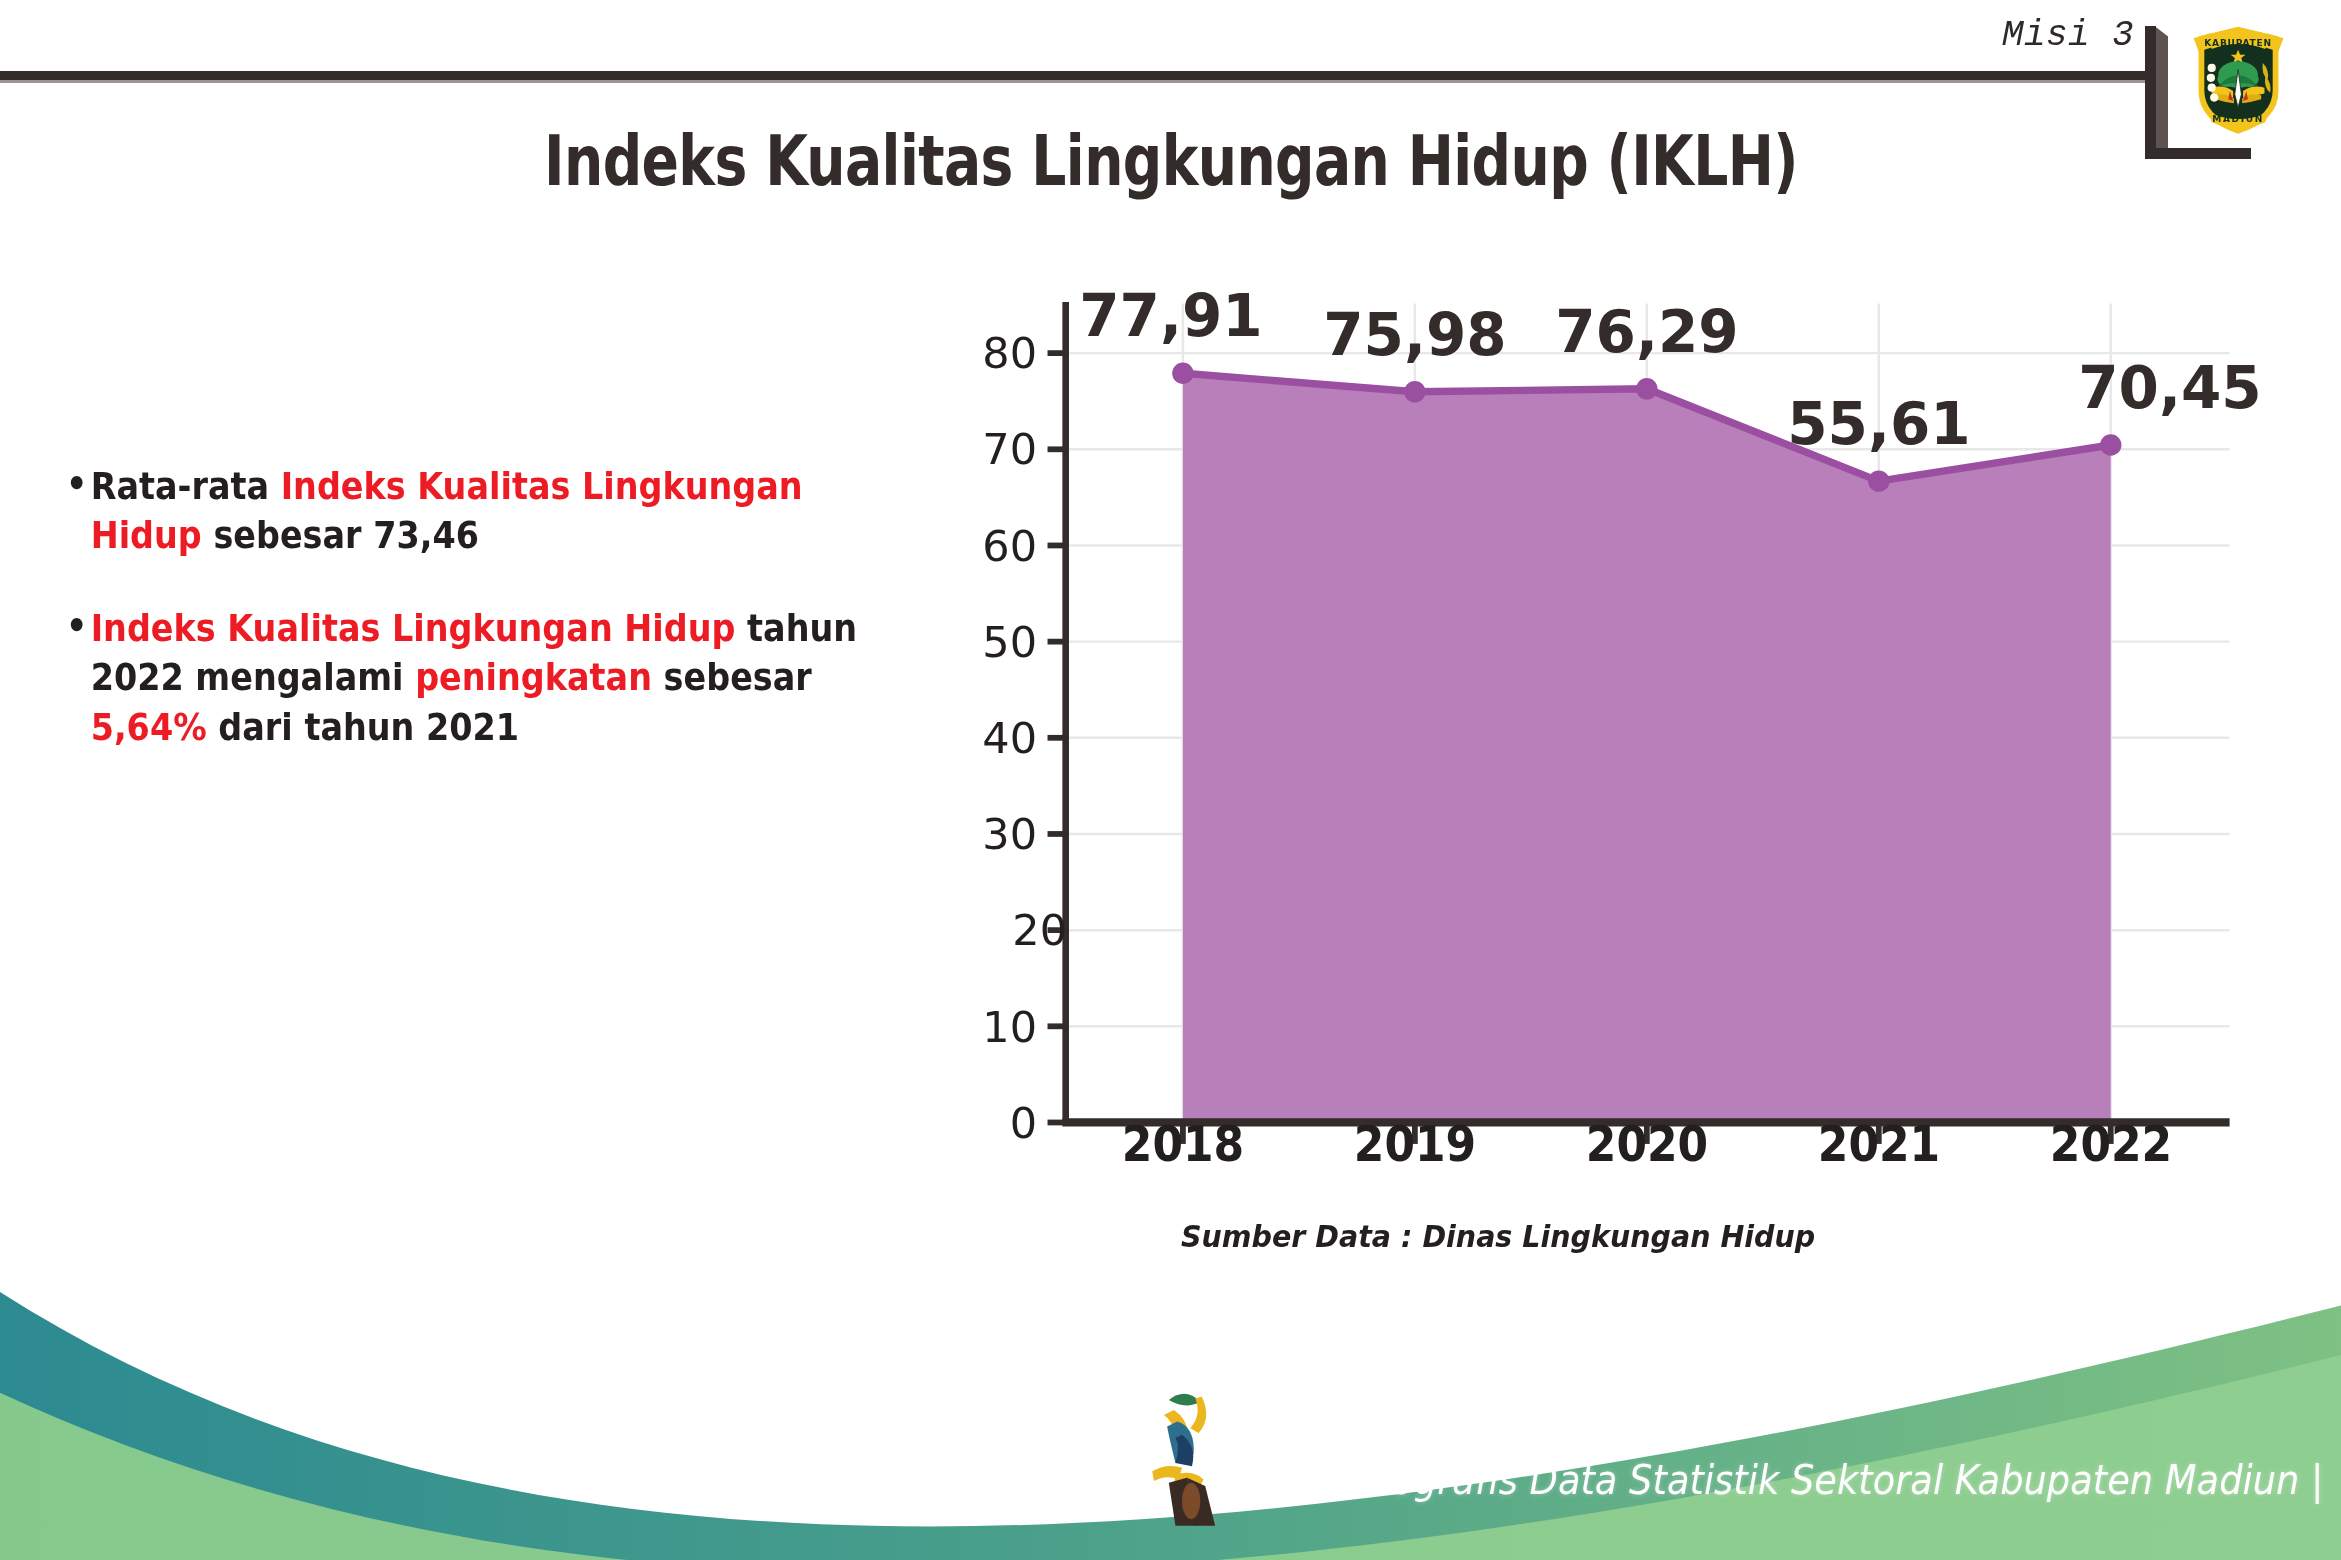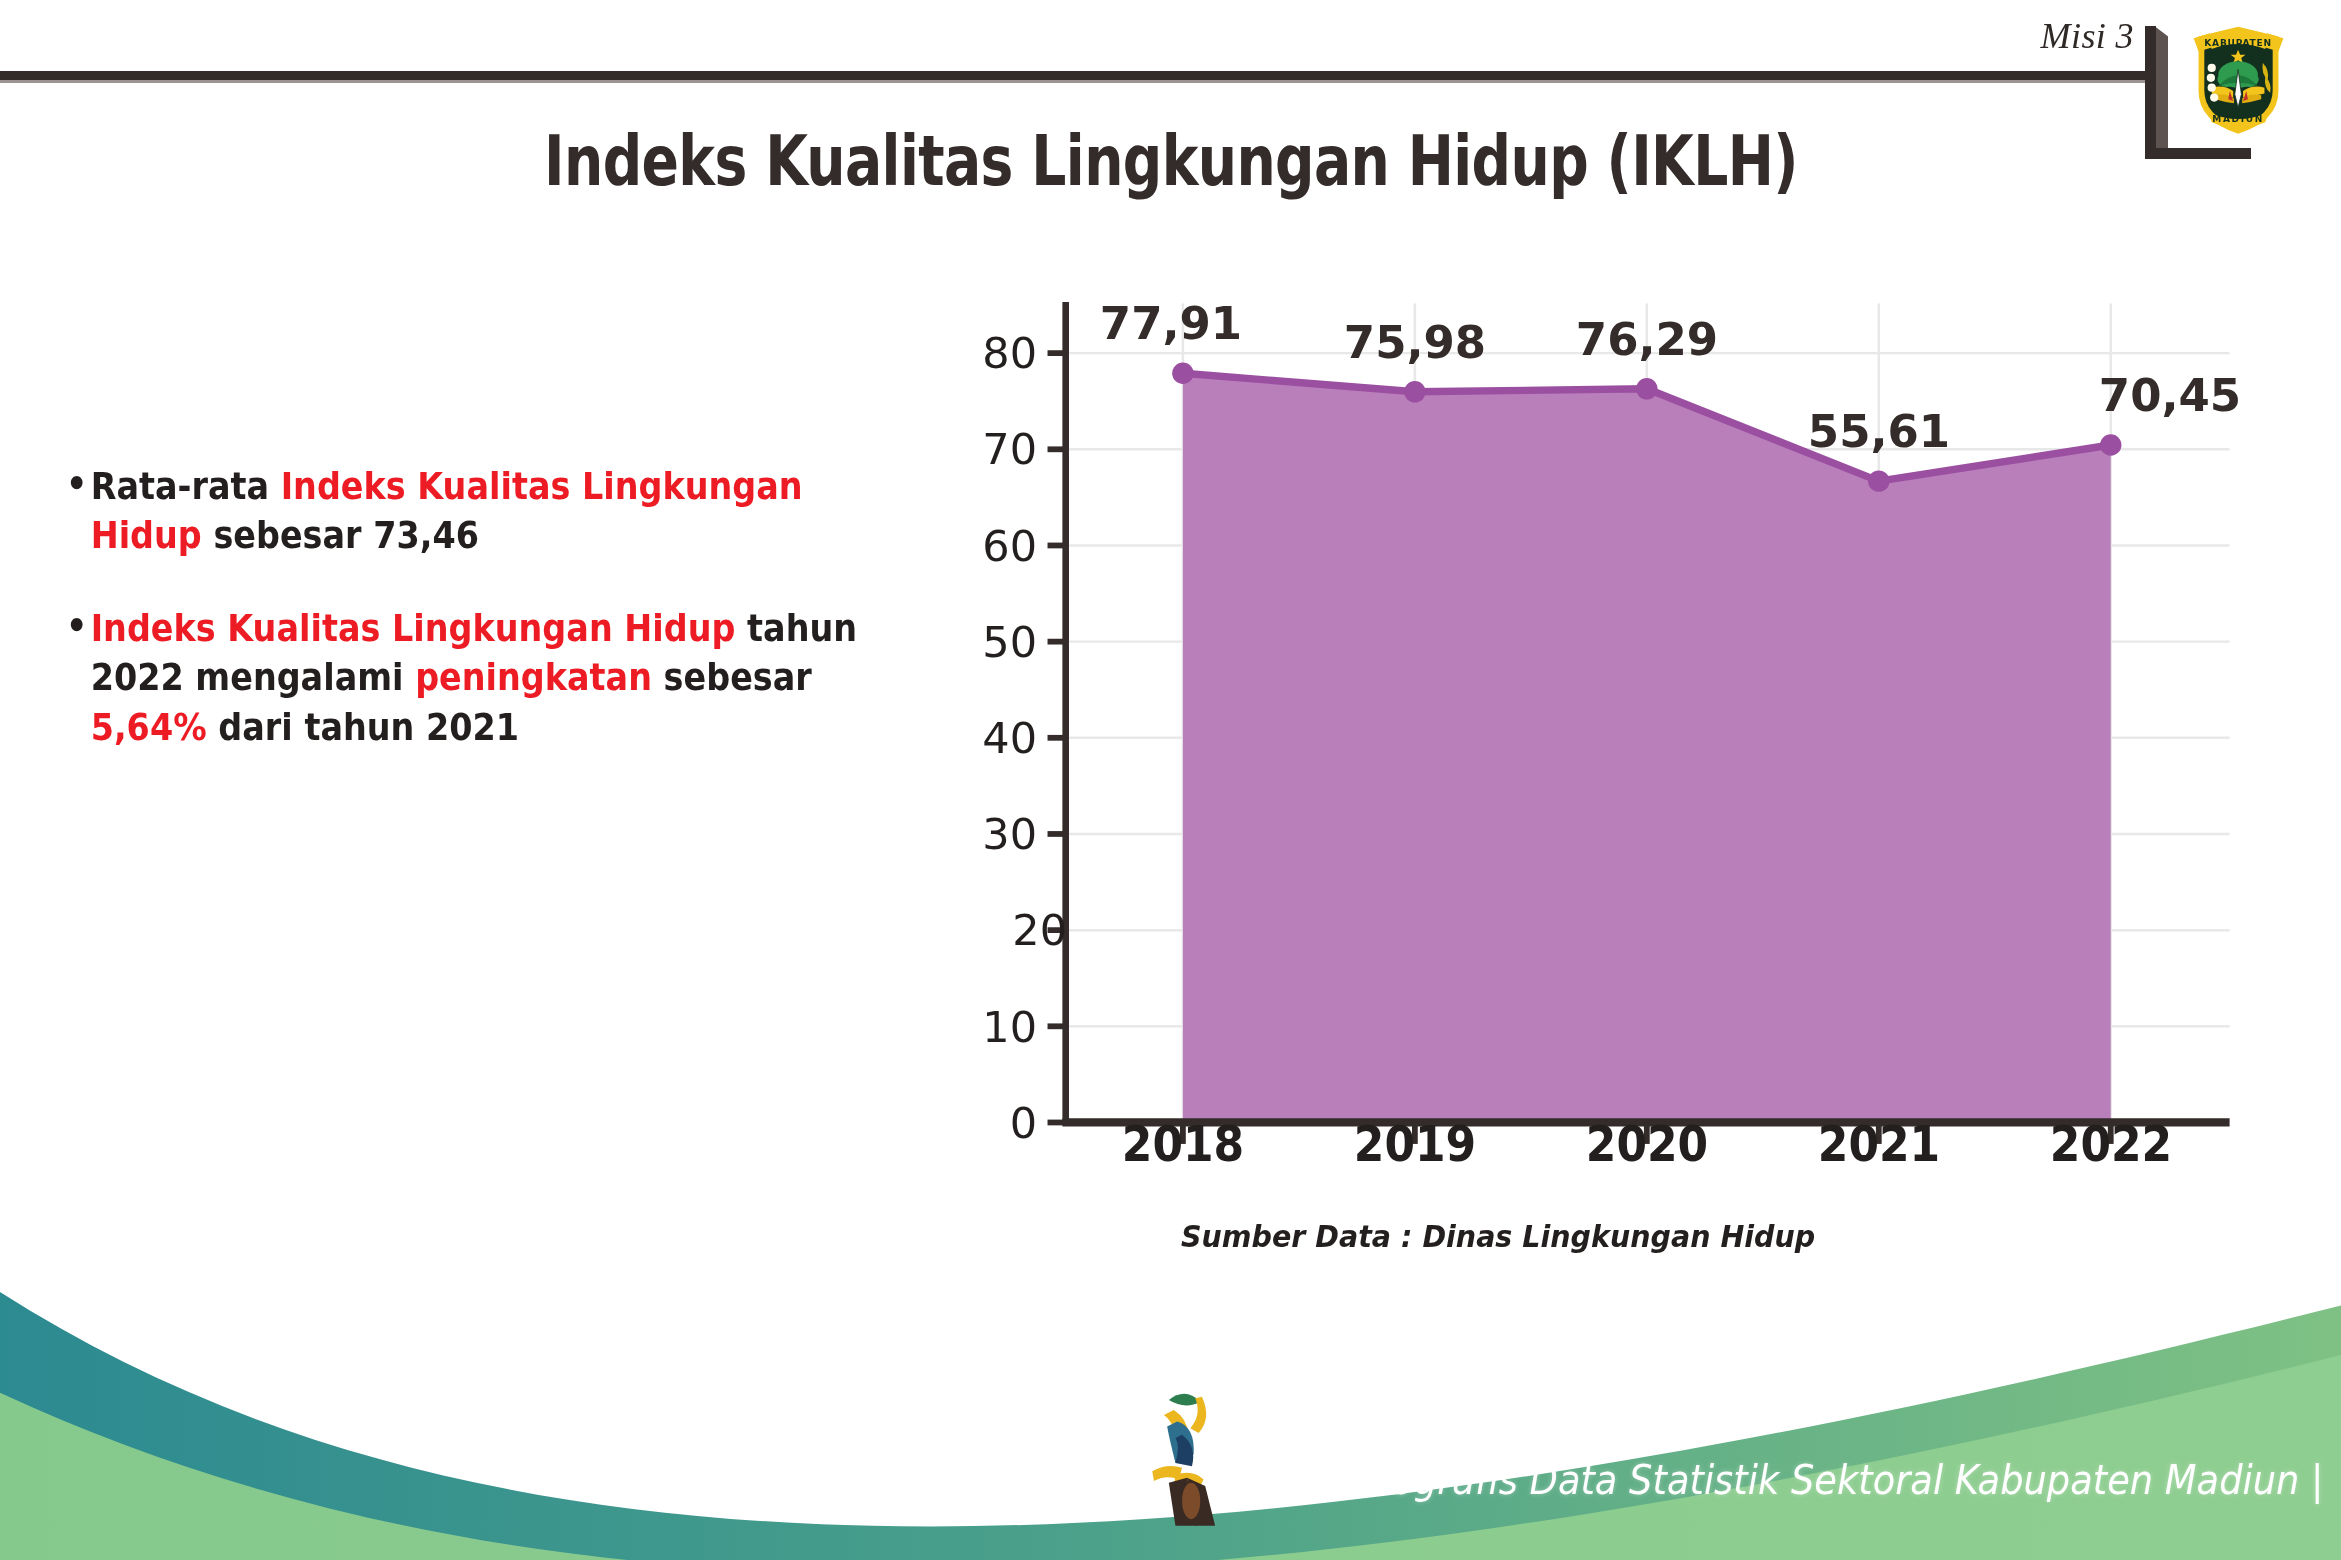--- a/index.html
+++ b/index.html
@@ -31,21 +31,21 @@
     background:#332c2a;
   }
   .header-corner-bevel{
     position:absolute;left:2155px;top:26.4px;width:13.2px;height:132px;
     background:#5d5452;
     clip-path:polygon(0 0,100% 10px,100% 100%,0 100%);
   }
   .misi{
     position:absolute;right:208px;top:15px;
     font-size:36px;font-style:italic;color:#2f2a28;
-    font-family:Liberation Serif, serif;
+    font-family:Liberation Mono, monospace;
     letter-spacing:0.4px;
   }
 
   
   .emblem{position:absolute;left:2187px;top:15px;width:103px;height:124px;}
 
   
   .title{
     position:absolute;left:0;right:0;top:121px;
     text-align:center;
@@ -98,21 +98,21 @@
     position:absolute;top:818px;
     transform:translateX(-50%) scaleX(.88);
     font-family:"DejaVu Sans", sans-serif;
     font-weight:bold;font-size:50px;color:#231f1e;
     white-space:nowrap;
   }
   .dlabel{
     position:absolute;
     transform:translate(-50%,-100%);
     font-family:"DejaVu Sans", sans-serif;
-    font-weight:bold;font-size:45px;color:#332c2a;
+    font-weight:bold;font-size:58px;color:#332c2a;
     white-space:nowrap;
   }
   .source{
     position:absolute;left:1181px;top:1218px;
     font-family:"DejaVu Sans", sans-serif;
     font-weight:bold;font-style:italic;font-size:31px;color:#231f1e;
     transform:scaleX(.92);transform-origin:left top;
     white-space:nowrap;
   }
 

